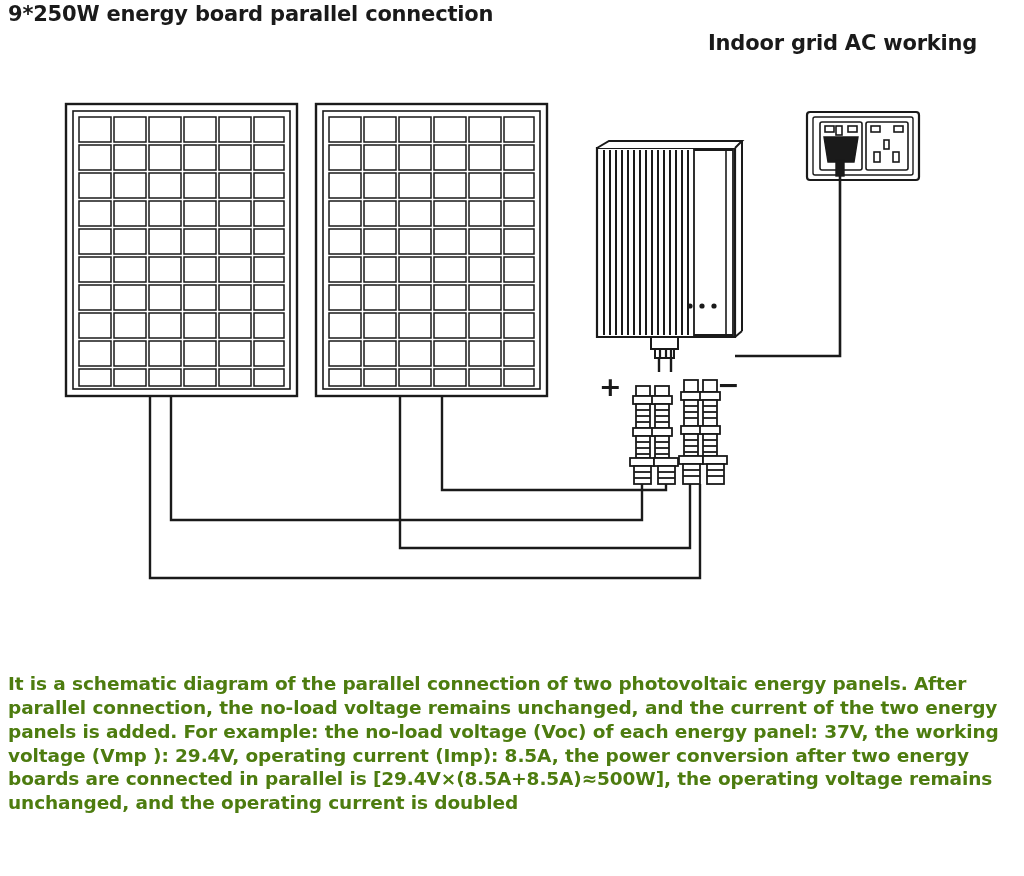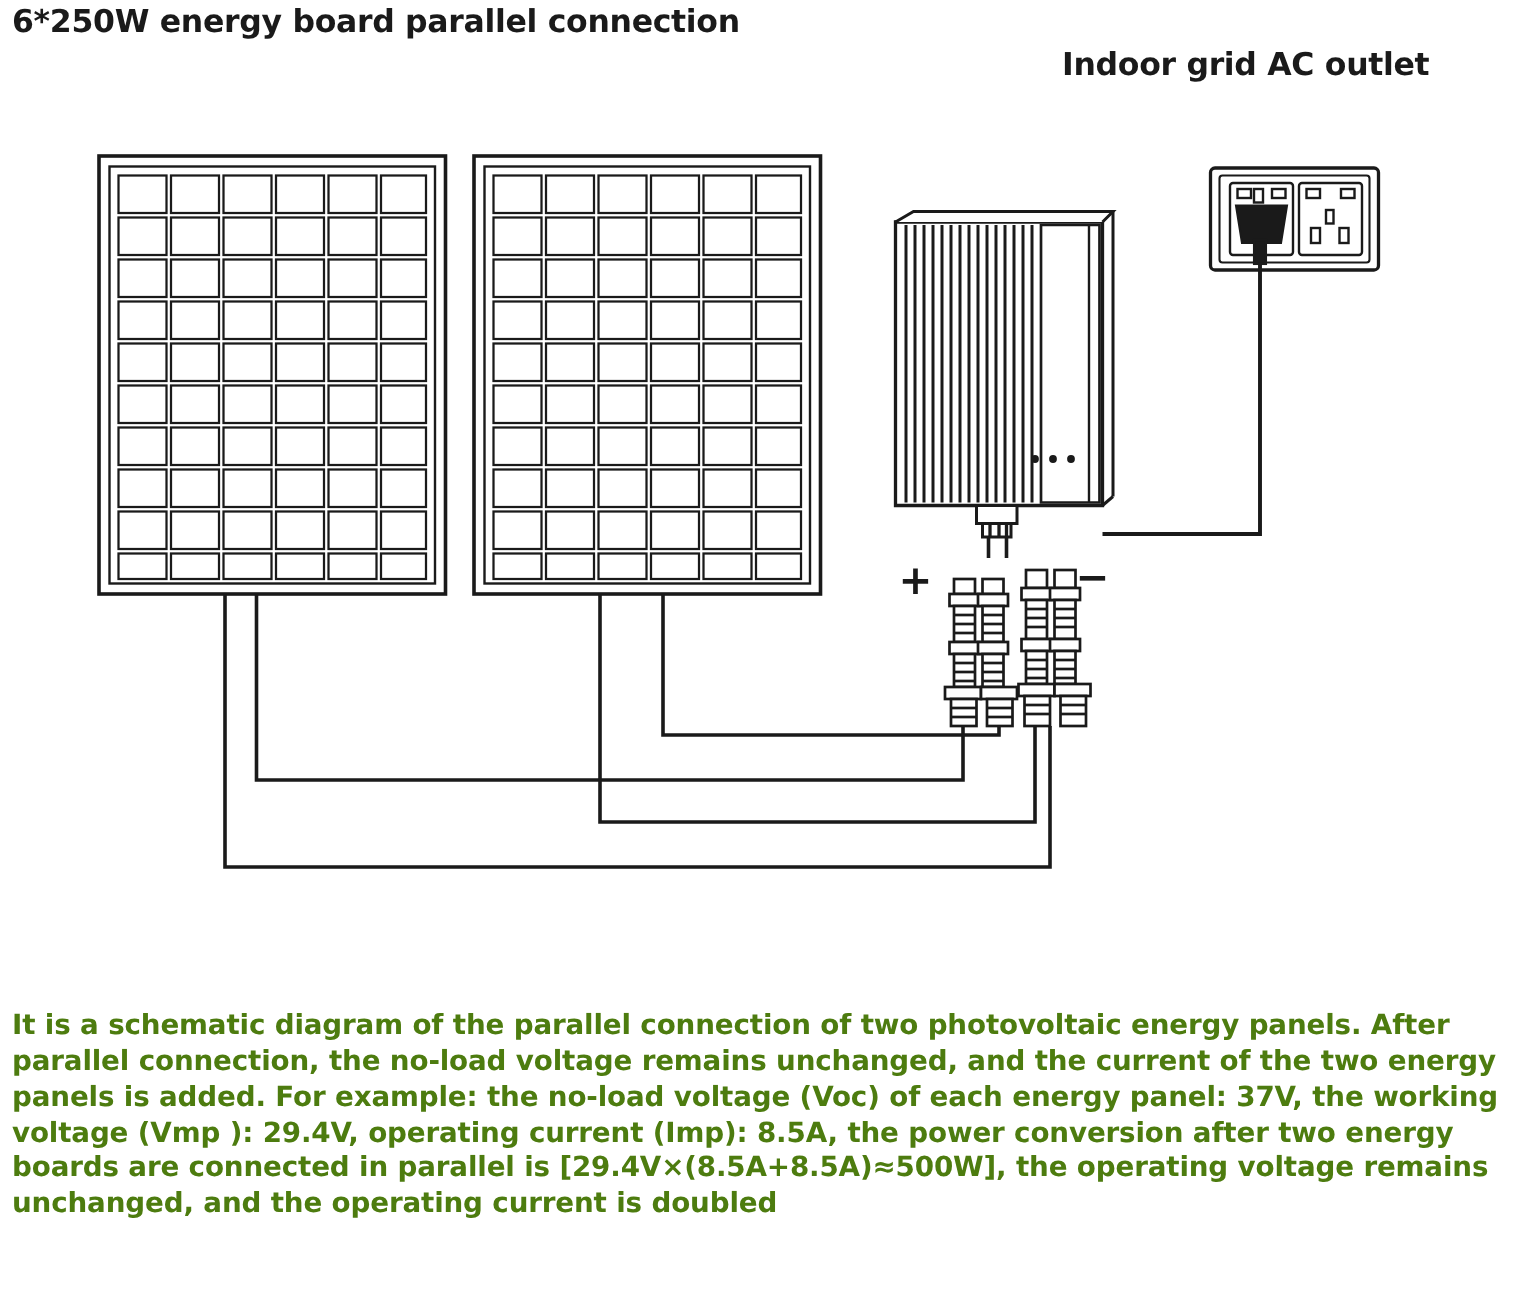--- a/index.html
+++ b/index.html
@@ -48,22 +48,22 @@
     font-size: 18.5px;
     font-weight: bold;
     line-height: 1.29;
     letter-spacing: -0.1px;
     color: #4d7c0f;
   }
 </style>
 </head>
 <body>
 
-<div class="title-main">6*250W energy board parallel connection</div>
-<div class="title-sub">Indoor grid AC outlet</div>
+<div class="title-main">9*250W energy board parallel connection</div>
+<div class="title-sub">Indoor grid AC working</div>
 
 <svg class="diagram" viewBox="0 0 1024 660" xmlns="http://www.w3.org/2000/svg">
   <g fill="none" stroke="#1a1a1a" stroke-width="2.2">
 
     <g>
       <rect x="66" y="104" width="231" height="292" fill="#ffffff" stroke="#1a1a1a" stroke-width="2.4"></rect>
       <rect x="73" y="111" width="217" height="278" fill="#ffffff" stroke="#1a1a1a" stroke-width="1.6"></rect>
 
       <g stroke="#1a1a1a" stroke-width="1.5" fill="#ffffff">
         <rect x="79" y="117" width="32" height="25"></rect>

